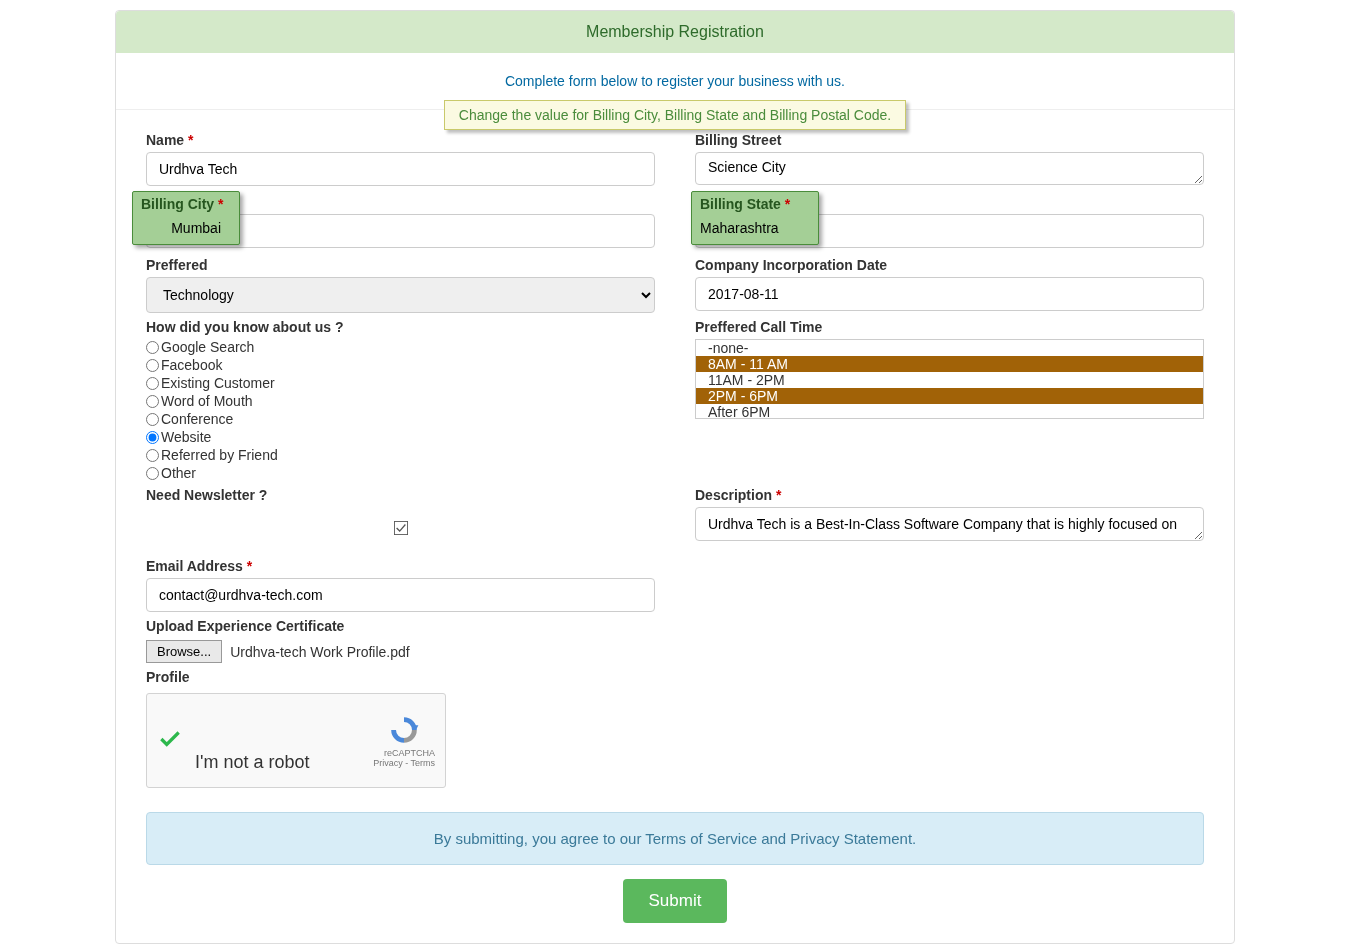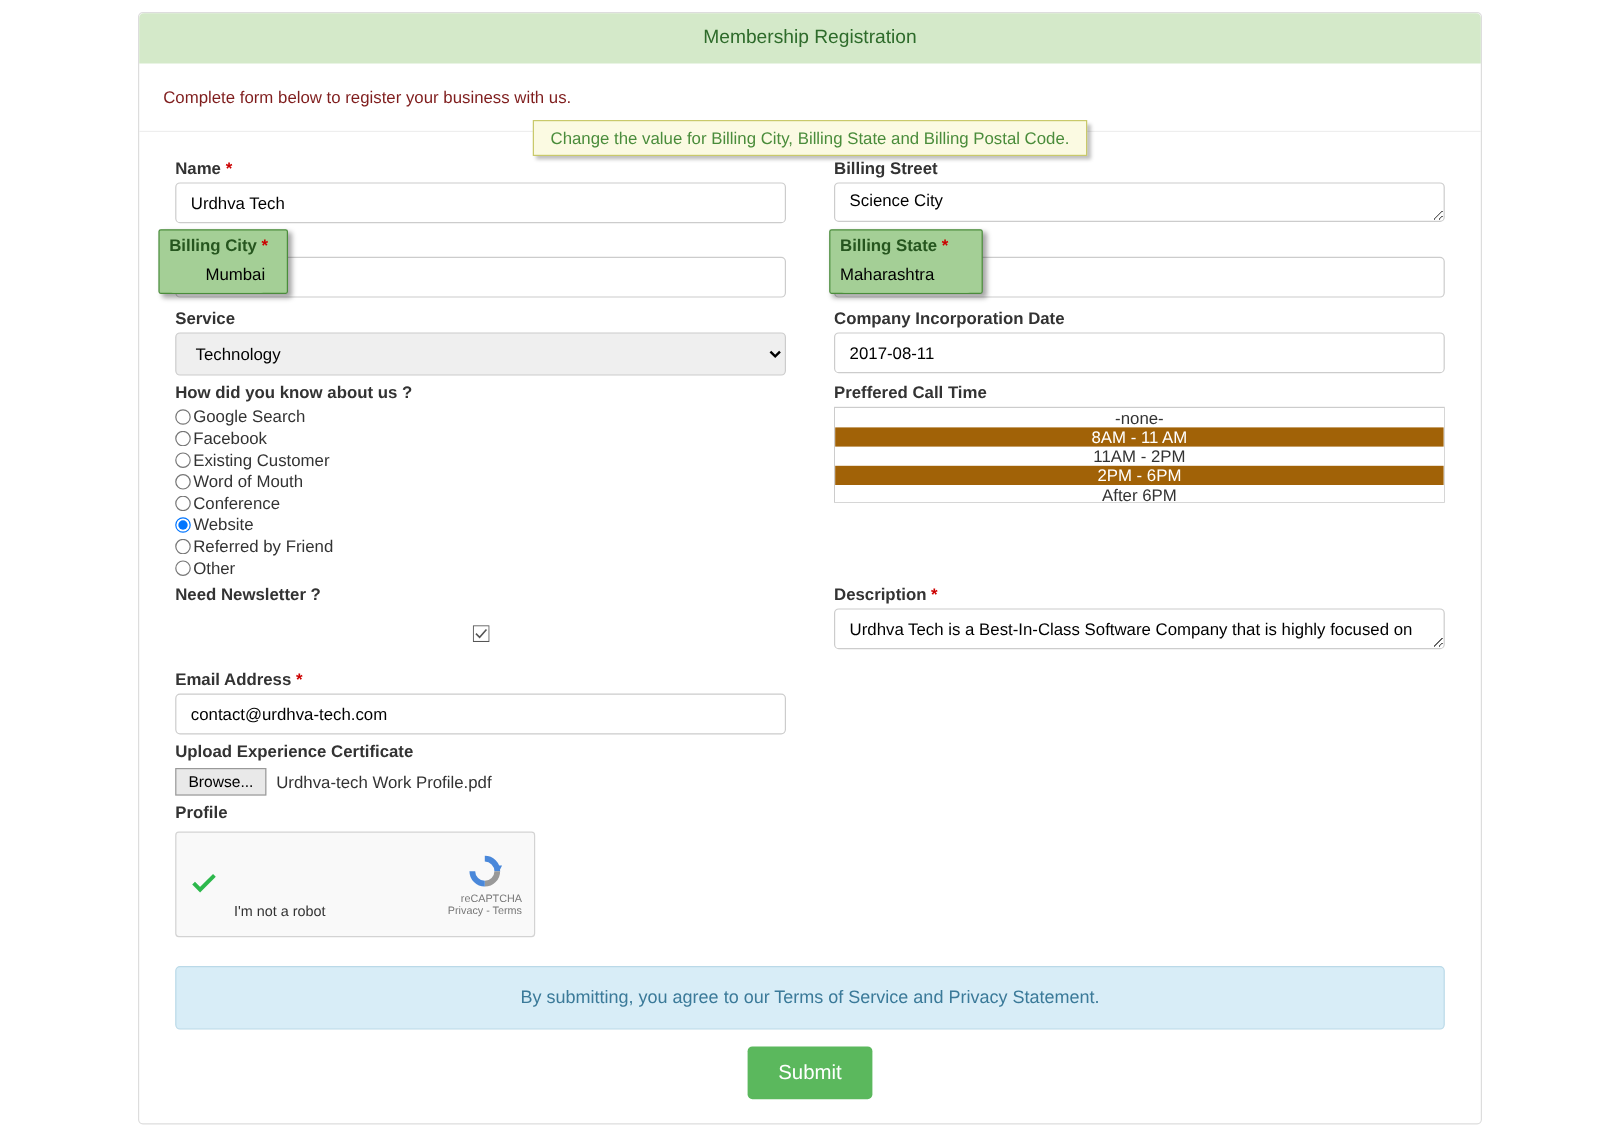--- a/index.html
+++ b/index.html
@@ -1,47 +1,47 @@
 <!DOCTYPE html>
 <html><head>
 <meta charset="utf-8">
 <style>
 * { box-sizing: border-box; margin: 0; padding: 0; }
 body { font-family: Arial, Helvetica, sans-serif; font-size: 14px; color: #333; background: #fff; }
 .container { max-width: 1120px; margin: 10px auto; border: 1px solid #ddd; border-radius: 4px; }
 .header { background: #d4e9c9; color: #2e6b2b; text-align: center; padding: 12px; font-size: 16px; border-radius: 4px 4px 0 0; }
-.subheader { text-align: left; padding: 20px; border-bottom: 1px solid #eee; color: #7f1d1d; }
+.subheader { text-align: center; padding: 20px; border-bottom: 1px solid #eee; color: #0369a1; }
 .alert-box { background: #fbfae2; border: 1px solid #c9c96b; color: #4a8c3b; padding: 6px 14px; display: inline-block; margin: 0 auto; box-shadow: 3px 3px 3px rgba(0,0,0,0.25); position: relative; z-index: 2; }
 .alert-wrap { text-align: center; margin-top: -10px; margin-bottom: -8px; position: relative; }
 .form-body { padding: 10px 30px 20px; }
 .row { display: flex; gap: 40px; }
 .col { flex: 1; }
 .field { margin-bottom: 6px; position: relative; }
 label { font-weight: bold; color: #333; font-size: 14px; display: inline-block; margin-bottom: 4px; }
 .req { color: #c00; }
 input[type=text], select, textarea {
   width: 100%; padding: 8px 12px; border: 1px solid #ccc; border-radius: 4px; font-size: 14px; font-family: inherit;
 }
 textarea { resize: both; }
 .hl { background: #a4cf96; border: 1px solid #4a8c3b; box-shadow: 3px 3px 4px rgba(0,0,0,0.35); position: absolute; z-index: 3; padding: 4px 8px 0 8px; border-radius: 2px; }
 .hl label { color: #26561f; }
 .hl input { background: #a4cf96; border: none; padding: 4px 0 8px; width: 100%; font-size: 14px; }
 .radio-group { display: flex; flex-direction: column; gap: 2px; }
 .radio-item { display: flex; align-items: center; gap: 2px; }
 .radio-item input { margin: 0; }
-.listbox { width: 100%; height: 80px; border: 1px solid #ccc; overflow-y: scroll; background: #fff; font-size: 14px; text-align: center; }
+.listbox { width: 100%; height: 80px; border: 1px solid #ccc; overflow-y: scroll; background: #fff; font-size: 14px; }
 .listbox .opt { padding: 0 12px; cursor: pointer; line-height: 16px; }
 .listbox .opt.sel { background: #a16207; color: #fff; }
 .checkbox-wrap { text-align: center; padding: 14px 0; }
 .checkbox-wrap svg { width: 14px; height: 14px; }
 .file-row { display: flex; align-items: center; gap: 8px; margin-top: 2px; }
 .browse-btn { background: #e9e9e9; border: 1px solid #999; padding: 3px 10px; font-size: 13px; cursor: pointer; font-family: inherit; }
 .captcha-box { width: 300px; border: 1px solid #d3d3d3; border-radius: 3px; background: #f9f9f9; display: flex; align-items: center; padding: 14px 10px; margin-top: 4px; }
 .captcha-check { color: #2db84c; margin-right: 12px; }
-.captcha-text { flex: 1; font-size: 12px; margin-top: 44px; }
+.captcha-text { flex: 1; font-size: 18px; margin-top: 44px; }
 .captcha-logo { text-align: right; font-size: 9px; color: #777; }
 .captcha-logo .ic { width: 32px; height: 32px; margin: 0 auto 2px; }
 .consent { background: #d8edf7; border: 1px solid #bad9e8; color: #3b7a99; text-align: center; padding: 17px; margin: 18px 0 14px; border-radius: 4px; font-size: 15px; }
 .submit-wrap { text-align: center; }
 .submit-btn { background: #5bb85d; color: #fff; border: none; border-radius: 4px; padding: 12px 26px; font-size: 17px; cursor: pointer; }
 .hl-group-1 { top: -3px; left: -14px; width: 108px; }
 .hl-group-1 input { width: 80px; text-align: right; }
 .spacer-57 { height: 57px; }
 .spacer-62 { height: 62px; }
 .street-ta { height: 33px; min-height: 32px; padding: 6px 12px; line-height: 1.2; }
@@ -99,21 +99,21 @@
             <input type="text" style="position: relative; z-index: 1;">
           </div>
         </div>
       </div>
     </div>
 
 
     <div class="row">
       <div class="col">
         <div class="field">
-          <label>Service</label>
+          <label>Preffered</label>
           <select>
             <option>Technology</option>
           </select>
         </div>
       </div>
       <div class="col">
         <div class="field">
           <label>Company Incorporation Date</label>
           <input type="text" value="2017-08-11" style="">
         </div>

